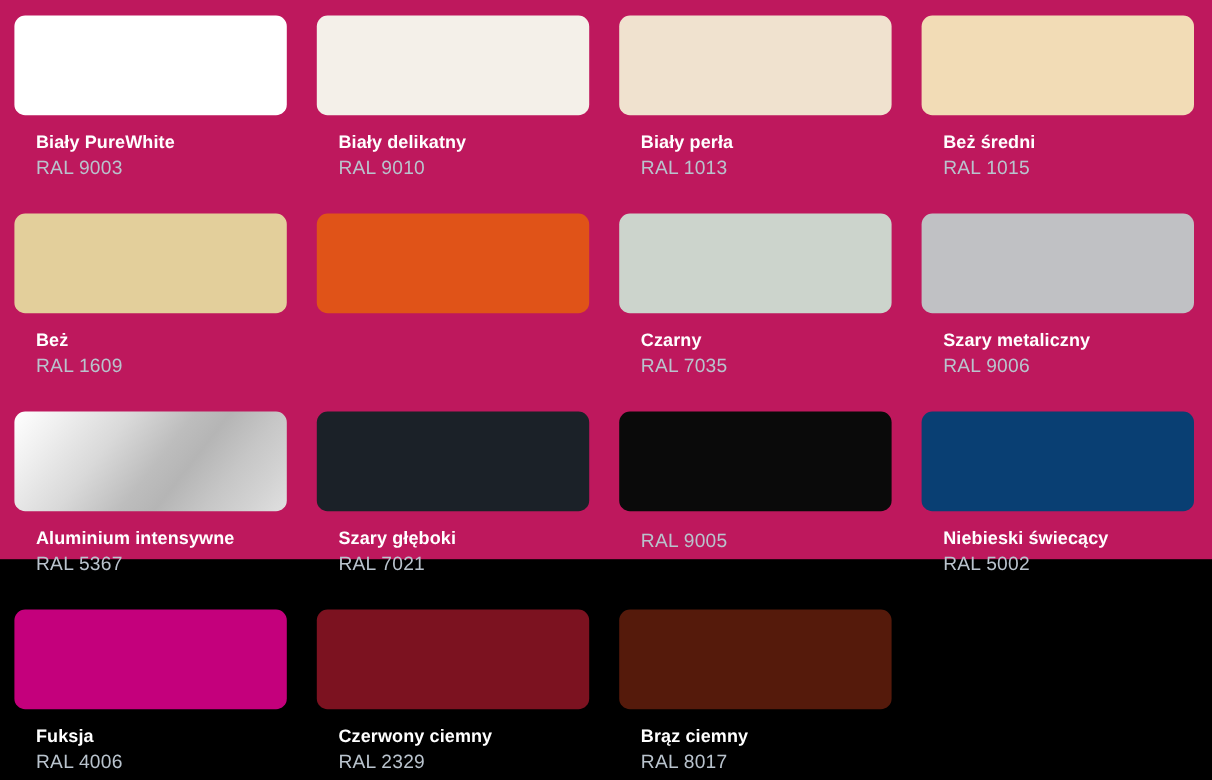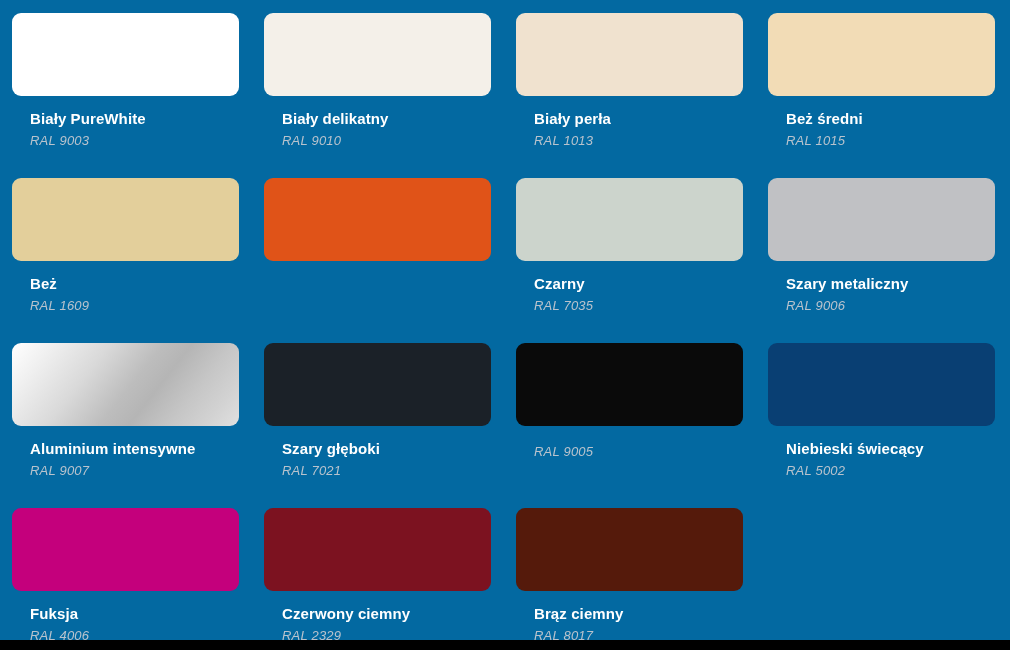--- a/index.html
+++ b/index.html
@@ -11,22 +11,22 @@
     width: 1010px;
     height: 650px;
     overflow: hidden;
     font-family: "Liberation Sans", sans-serif;
     -webkit-font-smoothing: antialiased;
   }
 
   #palette-grid {
     position: relative;
     width: 1010px;
-    height: 640px;
-    background: #0369a1;
+    height: 466px;
+    background: #be185d;
     display: grid;
     grid-template-columns: repeat(4, 252px);
     grid-template-rows: repeat(4, 165px);
     padding: 13px 0 0 12px;
     box-sizing: border-box;
   }
 
   .swatch-card {
     width: 252px;
     height: 165px;
@@ -63,27 +63,26 @@
     color: #ffffff;
     font-size: 15px;
     font-weight: 600;
     line-height: 19px;
     letter-spacing: 0.1px;
     white-space: nowrap;
   }
 
   .swatch-code {
     color: #b9c3cd;
-    font-size: 13px;
+    font-size: 16px;
     font-weight: 400;
     line-height: 17px;
     padding-top: 4px;
     letter-spacing: 0.2px;
     white-space: nowrap;
-    font-style: italic;
   }
 </style>
 </head>
 <body>
 
 <div id="palette-grid">
     <div class="swatch-card">
       <div class="swatch-chip" style="background-color: rgb(255, 255, 255);"></div>
       <div class="swatch-text">
         <div class="swatch-name">Biały PureWhite</div>
@@ -132,21 +131,21 @@
       <div class="swatch-chip" style="background-color: rgb(192, 193, 196);"></div>
       <div class="swatch-text">
         <div class="swatch-name">Szary metaliczny</div>
         <div class="swatch-code">RAL 9006</div>
       </div>
     </div>
     <div class="swatch-card">
       <div class="swatch-chip is-metallic"></div>
       <div class="swatch-text">
         <div class="swatch-name">Aluminium intensywne</div>
-        <div class="swatch-code">RAL 9007</div>
+        <div class="swatch-code">RAL 5367</div>
       </div>
     </div>
     <div class="swatch-card">
       <div class="swatch-chip" style="background-color: rgb(27, 33, 40);"></div>
       <div class="swatch-text">
         <div class="swatch-name">Szary głęboki</div>
         <div class="swatch-code">RAL 7021</div>
       </div>
     </div>
     <div class="swatch-card">

